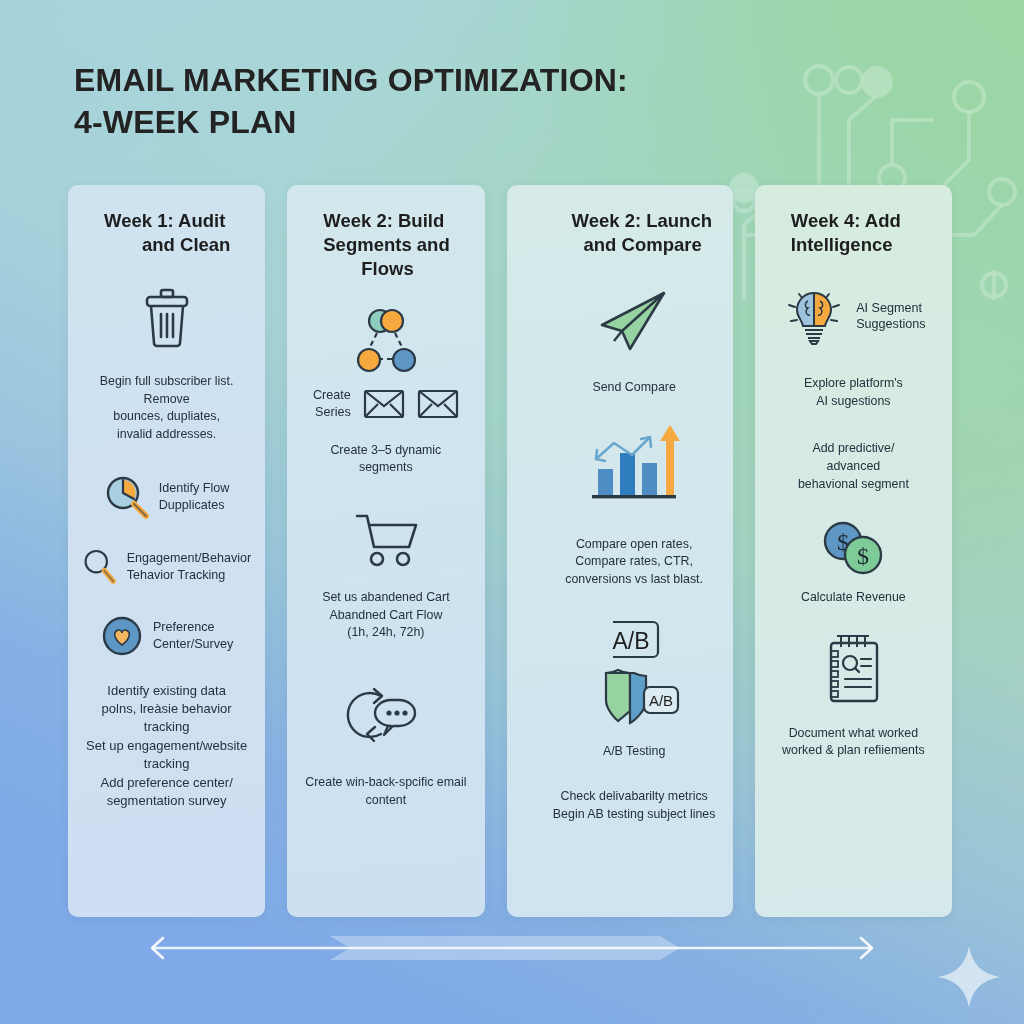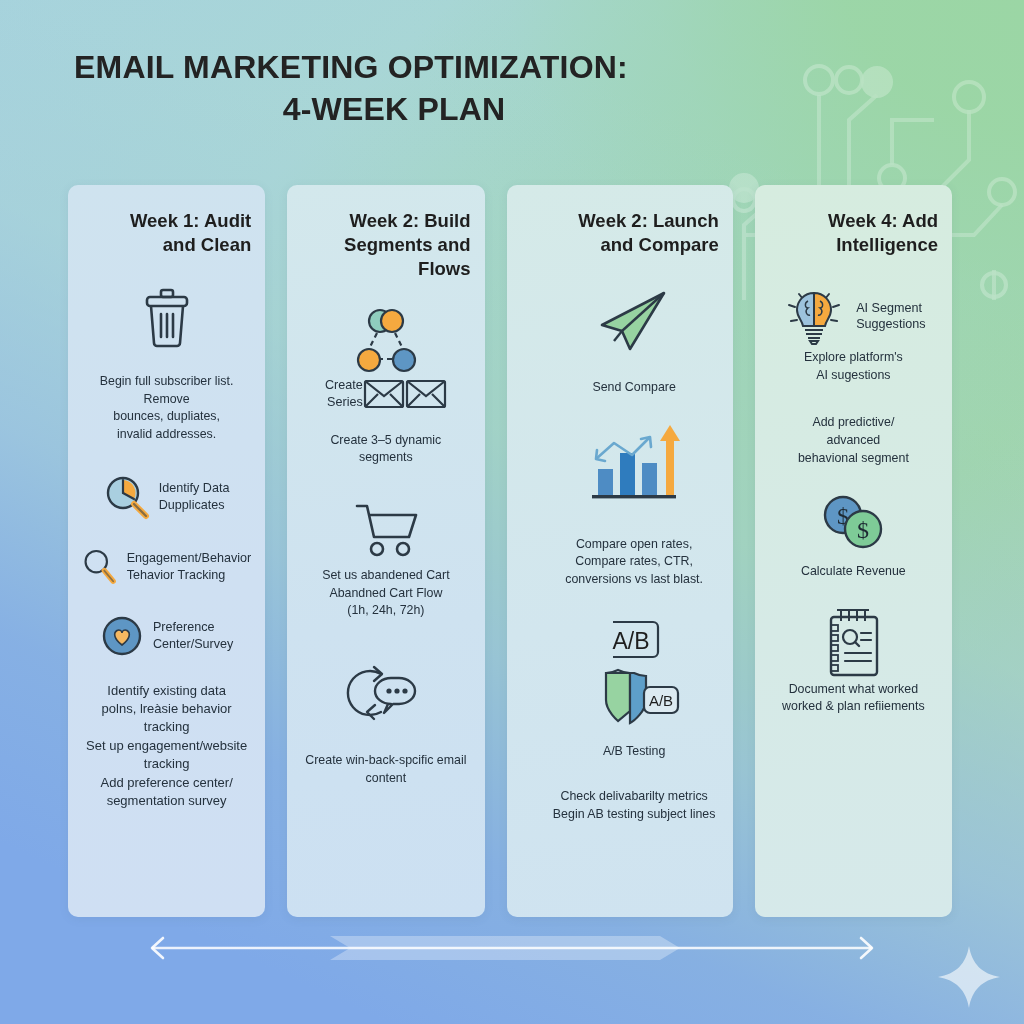--- a/index.html
+++ b/index.html
@@ -29,27 +29,27 @@
   }
 
   
   #circuit {
     position: absolute; top: 0; right: 0; width: 390px; height: 330px;
     opacity: 0.30;
   }
 
   
   #title {
-    position: absolute; left: 74px; top: 47px; width: 640px;
+    position: absolute; left: 74px; top: 60px; width: 640px;
     font-size: 32px; font-weight: 700; line-height: 1.30;
     letter-spacing: 0.2px;
     color: #232323;
     text-transform: uppercase;
   }
-  #title .l2 { display: block; text-align: center; }
+  #title .l2 { display: block; }
 
   
   #cards {
     position: absolute; left: 68px; top: 185px;
     width: 884px; height: 732px;
     display: flex; gap: 22px;
   }
   .card {
     flex: 1 1 0;
     border-radius: 10px;
@@ -62,21 +62,21 @@
   .card.c1 { background: linear-gradient(175deg, #cfe3ef 0%, #cfe0f2 55%, #cfdff3 100%); }
   .card.c2 { background: linear-gradient(175deg, #d3e8ec 0%, #cee2f0 60%, #cce0f2 100%); }
   .card.c3 { background: linear-gradient(175deg, #d5eae8 0%, #d2e6ee 60%, #cfe3f0 100%); padding-left: 43px; }
   .card.c4 { background: linear-gradient(175deg, #d6ecdf 0%, #d6eae6 60%, #d6e9ea 100%); }
 
   .card-title {
     font-size: 18.5px; font-weight: 700; color: #1e1e1e;
     text-align: center; line-height: 1.30;
     width: 100%;
   }
-  .card-title.left { text-align: right; padding-left: 22px; }
+  .card-title.left { text-align: left; padding-left: 22px; }
 
   .blurb {
     font-size: 12.4px; color: #24313d; text-align: center;
     line-height: 1.42; width: 100%;
   }
   .blurb.small { font-size: 13px; }
 
   .icon-block { display: flex; justify-content: center; width: 100%; }
 
   .row-item {
@@ -157,21 +157,21 @@
 
     <div class="row-item" style="margin-top:30px">
       <svg width="46" height="46" viewBox="0 0 46 46">
         <circle cx="19" cy="19" r="15" fill="#a9cfe0" stroke="#2c3a46" stroke-width="2.4"></circle>
         <path d="M19 19 L19 6 A13 13 0 0 1 30 25 Z" fill="#f5a93f"></path>
         <path d="M19 19 L30 25" stroke="#2c3a46" stroke-width="2.2" fill="none" stroke-linecap="round"></path>
         <path d="M19 19 L19 6" stroke="#2c3a46" stroke-width="2.2" fill="none" stroke-linecap="round"></path>
         <path d="M30 30 L42 42" stroke="#f5a93f" stroke-width="6" stroke-linecap="round"></path>
         <path d="M30 30 L42 42" stroke="#2c3a46" stroke-width="2.2" stroke-linecap="round" fill="none" opacity="0.55"></path>
       </svg>
-      <span class="rlabel" style="white-space:pre-line">Identify Data
+      <span class="rlabel" style="white-space:pre-line">Identify Flow
 Dupplicates</span>
     </div>
 
     <div class="row-item" style="margin-top:26px">
       <svg width="40" height="42" viewBox="0 0 40 42">
         <circle cx="16" cy="15" r="12" fill="none" stroke="#2c3a46" stroke-width="2.4"></circle>
         <path d="M25 25 L35 37" stroke="#f5a93f" stroke-width="6" stroke-linecap="round"></path>
         <path d="M25 25 L35 37" stroke="#2c3a46" stroke-width="2" stroke-linecap="round" opacity="0.5"></path>
       </svg>
       <span class="rlabel" style="white-space:pre-line">Engagement/Behavior
@@ -206,21 +206,21 @@
     <div class="icon-block" style="margin-top:22px">
       <svg width="84" height="74" viewBox="0 0 84 74">
         <path d="M33 30 L24 48 M51 30 L60 48 M34 56 L50 56" stroke="#2c3a46" stroke-width="2.2" stroke-dasharray="5 4" fill="none"></path>
         <circle cx="36" cy="18" r="11" fill="#8fcdbe" stroke="#2c3a46" stroke-width="2.2"></circle>
         <circle cx="48" cy="18" r="11" fill="#f5a93f" stroke="#2c3a46" stroke-width="2.2"></circle>
         <circle cx="25" cy="57" r="11" fill="#f5a93f" stroke="#2c3a46" stroke-width="2.2"></circle>
         <circle cx="60" cy="57" r="11" fill="#5e96c4" stroke="#2c3a46" stroke-width="2.2"></circle>
       </svg>
     </div>
 
-    <div class="row-item" style="gap:0">
+    <div class="row-item" style="margin-top:10px;gap:12px">
       <span class="rlabel" style="white-space:pre-line;text-align:right">Create
 Series</span>
       <svg width="42" height="32" viewBox="0 0 42 32">
         <rect x="2" y="3" width="38" height="26" rx="1.5" fill="none" stroke="#2c3a46" stroke-width="2.2"></rect>
         <path d="M2 3 L21 18 L40 3 M2 29 L15 16 M40 29 L27 16" fill="none" stroke="#2c3a46" stroke-width="2.2"></path>
       </svg>
       <svg width="42" height="32" viewBox="0 0 42 32">
         <rect x="2" y="3" width="38" height="26" rx="1.5" fill="none" stroke="#2c3a46" stroke-width="2.2"></rect>
         <path d="M2 3 L21 18 L40 3 M2 29 L15 16 M40 29 L27 16" fill="none" stroke="#2c3a46" stroke-width="2.2"></path>
       </svg>
@@ -232,21 +232,21 @@
     <div class="icon-block" style="margin-top:34px">
       <svg width="70" height="58" viewBox="0 0 70 58">
         <g stroke="#2c3a46" stroke-width="2.6" fill="none" stroke-linecap="round" stroke-linejoin="round">
           <path d="M6 5 L16 5 L23 36 L58 36 L65 14 L19 14"></path>
           <circle cx="26" cy="48" r="6"></circle>
           <circle cx="52" cy="48" r="6"></circle>
         </g>
       </svg>
     </div>
 
-    <div class="blurb" style="margin-top:8px;white-space:pre-line">Set us abandened Cart
+    <div class="blurb" style="margin-top:20px;white-space:pre-line">Set us abandened Cart
 Abandned Cart Flow
 (1h, 24h, 72h)</div>
 
     <div class="icon-block" style="margin-top:42px">
       <svg width="86" height="62" viewBox="0 0 86 62">
         <g stroke="#2c3a46" stroke-width="2.4" fill="none" stroke-linecap="round" stroke-linejoin="round">
           <path d="M38 12 A22 22 0 1 0 38 50"></path>
           <path d="M31 5 L39 12 L31 19"></path>
           <path d="M31 57 L24 50 L32 43"></path>
           <path d="M56 16 h-8 a16 13 0 0 0 0 26 h-3 l-4 9 l9 -9 h6 a16 13 0 0 0 0 -26 Z"></path>
@@ -340,21 +340,21 @@
         </g>
         <g stroke="#2c3a46" stroke-width="2" fill="none">
           <path d="M24 47 L42 47 M25 51 L41 51 M27 55 L39 55"></path>
           <path d="M29 58 L37 58 L35 61 L31 61 Z"></path>
         </g>
       </svg>
       <span class="rlabel" style="white-space:pre-line">AI Segment
 Suggestions</span>
     </div>
 
-    <div class="blurb" style="white-space:pre-line">Explore platform's
+    <div class="blurb" style="margin-top:26px;white-space:pre-line">Explore platform's
 AI sugestions</div>
 
     <div class="blurb" style="margin-top:30px;white-space:pre-line">Add predictive/
 advanced
 behavional segment</div>
 
     <div class="icon-block" style="margin-top:26px">
       <svg width="76" height="58" viewBox="0 0 76 58">
         <circle cx="28" cy="22" r="18" fill="#5e96c4" stroke="#2c3a46" stroke-width="2.4"></circle>
         <text x="28" y="31" font-family="Liberation Serif, serif" font-size="24" fill="#1e2a33" text-anchor="middle">$</text>
@@ -380,21 +380,21 @@
           <rect x="12" y="58" width="7" height="6"></rect>
         </g>
         <circle cx="31" cy="30" r="7" fill="none" stroke="#2c3a46" stroke-width="2.2"></circle>
         <path d="M36 35 L40 39" stroke="#2c3a46" stroke-width="2.4" stroke-linecap="round"></path>
         <g stroke="#2c3a46" stroke-width="2.2" stroke-linecap="round">
           <path d="M42 26 L52 26 M42 33 L52 33 M26 46 L52 46 M26 54 L52 54"></path>
         </g>
       </svg>
     </div>
 
-    <div class="blurb" style="white-space:pre-line">Document what worked
+    <div class="blurb" style="margin-top:18px;white-space:pre-line">Document what worked
 worked &amp; plan refiiements</div>
   </section>
 
 </div>
 
 <svg id="timeline" viewBox="0 0 1024 110">
   <path d="M330 26 L660 26 L680 38 L660 50 L330 50 L350 38 Z" fill="#ffffff" opacity="0.30"></path>
   <path d="M152 38 L872 38" stroke="#ffffff" stroke-width="2.6" opacity="0.85" fill="none"></path>
   <path d="M163 28 L152 38 L163 48" stroke="#ffffff" stroke-width="2.6" fill="none" stroke-linecap="round" stroke-linejoin="round" opacity="0.9"></path>
   <path d="M861 28 L872 38 L861 48" stroke="#ffffff" stroke-width="2.6" fill="none" stroke-linecap="round" stroke-linejoin="round" opacity="0.9"></path>

